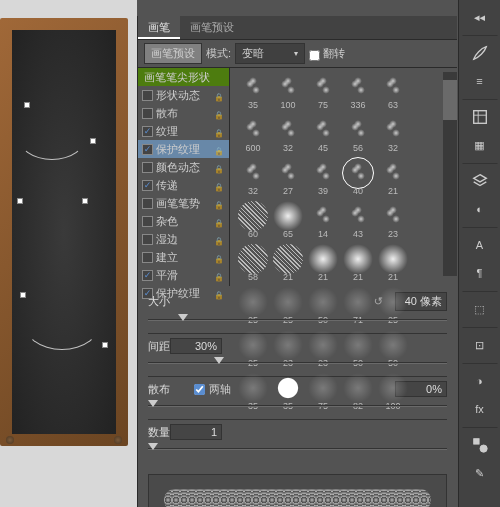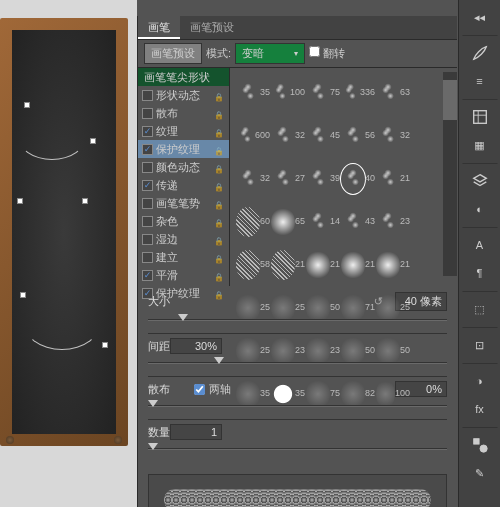--- a/index.html
+++ b/index.html
@@ -12,36 +12,36 @@
 .chalk-line.c2{left:10px;top:260px;width:80px;height:60px}
 .anchor{position:absolute;width:6px;height:6px;background:#fff;border:1px solid #888}
 .peg{position:absolute;width:8px;height:8px;background:radial-gradient(circle,#7a5a3a,#4a3520);border-radius:50%}
 .panel{position:absolute;left:137px;top:16px;width:320px;height:507px;background:#535353;border-left:1px solid #2a2a2a}
 .tabs{height:24px;display:flex;background:#424242;border-bottom:1px solid #2a2a2a}
 .tab{padding:4px 10px;color:#aaa;cursor:pointer}
 .tab.active{background:#535353;color:#e0e0e0;border-bottom:2px solid #fff}
 .toolbar{height:28px;display:flex;align-items:center;gap:4px;padding:0 6px;border-bottom:1px solid #2a2a2a}
 .preset-btn{background:#6a6a6a;border:1px solid #333;padding:2px 6px;cursor:pointer}
 .preset-btn.active{background:#808080}
-.mode-dd{background:#15803d;border:1px solid #333;padding:2px 6px;min-width:70px;display:flex;justify-content:space-between;align-items:center}
-.flip-cb{display:flex;align-items:flex-start;gap:3px}
+.mode-dd{background:#404040;border:1px solid #333;padding:2px 6px;min-width:70px;display:flex;justify-content:space-between;align-items:center}
+.flip-cb{display:flex;align-items:flex-end;gap:3px}
 input[type=checkbox]{width:11px;height:11px;accent-color:#5a8dd0}
 .main-row{display:flex;height:218px}
 .option-list{width:92px;border-right:1px solid #2a2a2a}
 .opt{display:flex;align-items:center;padding:2px 4px;height:18px;gap:3px;cursor:pointer}
 .opt .cb{width:11px;height:11px;border:1px solid #888;background:#444;flex:none;display:flex;align-items:center;justify-content:center;font-size:9px}
 .opt .cb.checked::after{content:"✓";color:#5a8dd0}
-.opt.hdr{background:#14532d;justify-content:space-between;padding-left:6px}
+.opt.hdr{background:#4d7c0f;justify-content:space-between;padding-left:6px}
 .opt.selected{background:#6888a8}
 .opt .label{flex:1;white-space:nowrap;overflow:hidden}
 .opt .lock{width:11px;height:11px;opacity:0.6;flex:none}
 .opt .lock::after{content:"🔒";font-size:8px}
 .brush-grid-wrap{flex:1;padding:4px 2px 4px 6px;position:relative}
 .brush-grid{display:grid;grid-template-columns:repeat(5,34px);gap:1px}
-.brush-cell{width:34px;height:42px;display:flex;flex-direction:row;align-items:center;cursor:pointer}
+.brush-cell{width:34px;height:42px;display:flex;flex-direction:column;align-items:center;cursor:pointer}
 .brush-cell.selected .brush-icon{outline:1px solid #fff}
 .brush-icon{width:30px;height:30px;background:radial-gradient(circle,rgba(255,255,255,0.9) 0%,rgba(255,255,255,0) 70%);border-radius:50%}
 .brush-icon.scatter{background:radial-gradient(circle at 40% 40%,rgba(255,255,255,0.7) 0%,transparent 15%),radial-gradient(circle at 60% 60%,rgba(255,255,255,0.7) 0%,transparent 15%),radial-gradient(circle at 50% 30%,rgba(255,255,255,0.7) 0%,transparent 15%)}
 .brush-icon.texture{background:repeating-linear-gradient(45deg,rgba(255,255,255,0.6),rgba(255,255,255,0.6) 1px,transparent 1px,transparent 3px)}
 .brush-icon.dim{opacity:0.25}
 .brush-icon.solid{background:radial-gradient(circle,#fff 0%,#fff 45%,transparent 50%)}
 .brush-size{font-size:9px;color:#bbb;margin-top:-2px}
 .scroll-bar{position:absolute;right:0;top:4px;width:14px;height:204px;background:#3a3a3a}
 .scroll-thumb{width:100%;height:40px;background:#6a6a6a;margin-top:8px}
 .sliders{padding:6px 10px}

